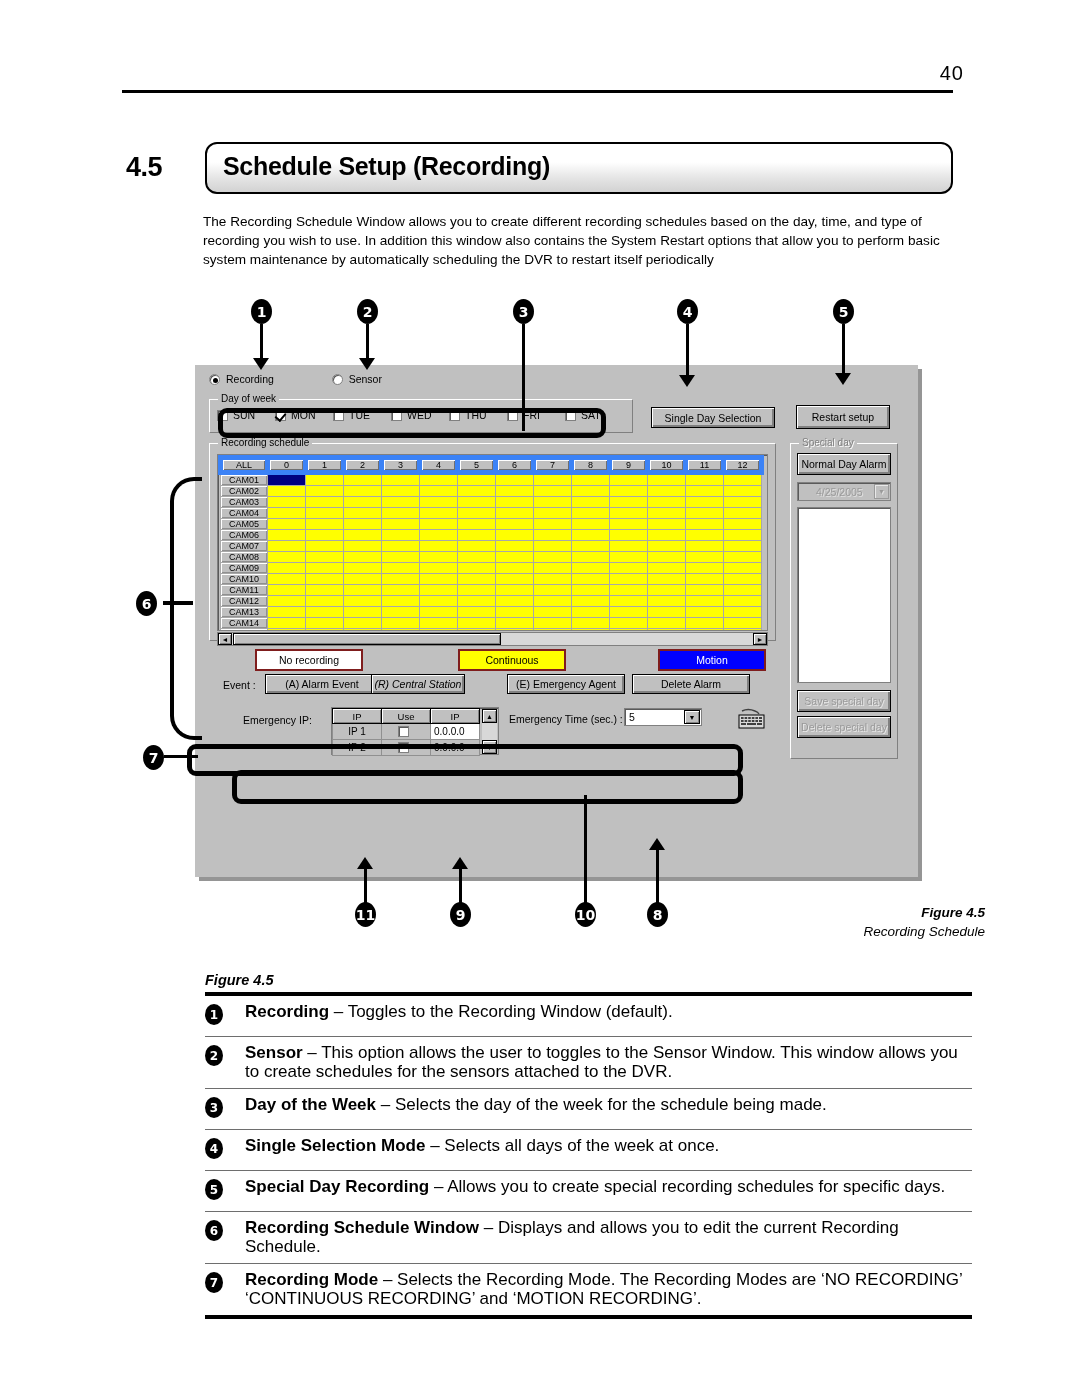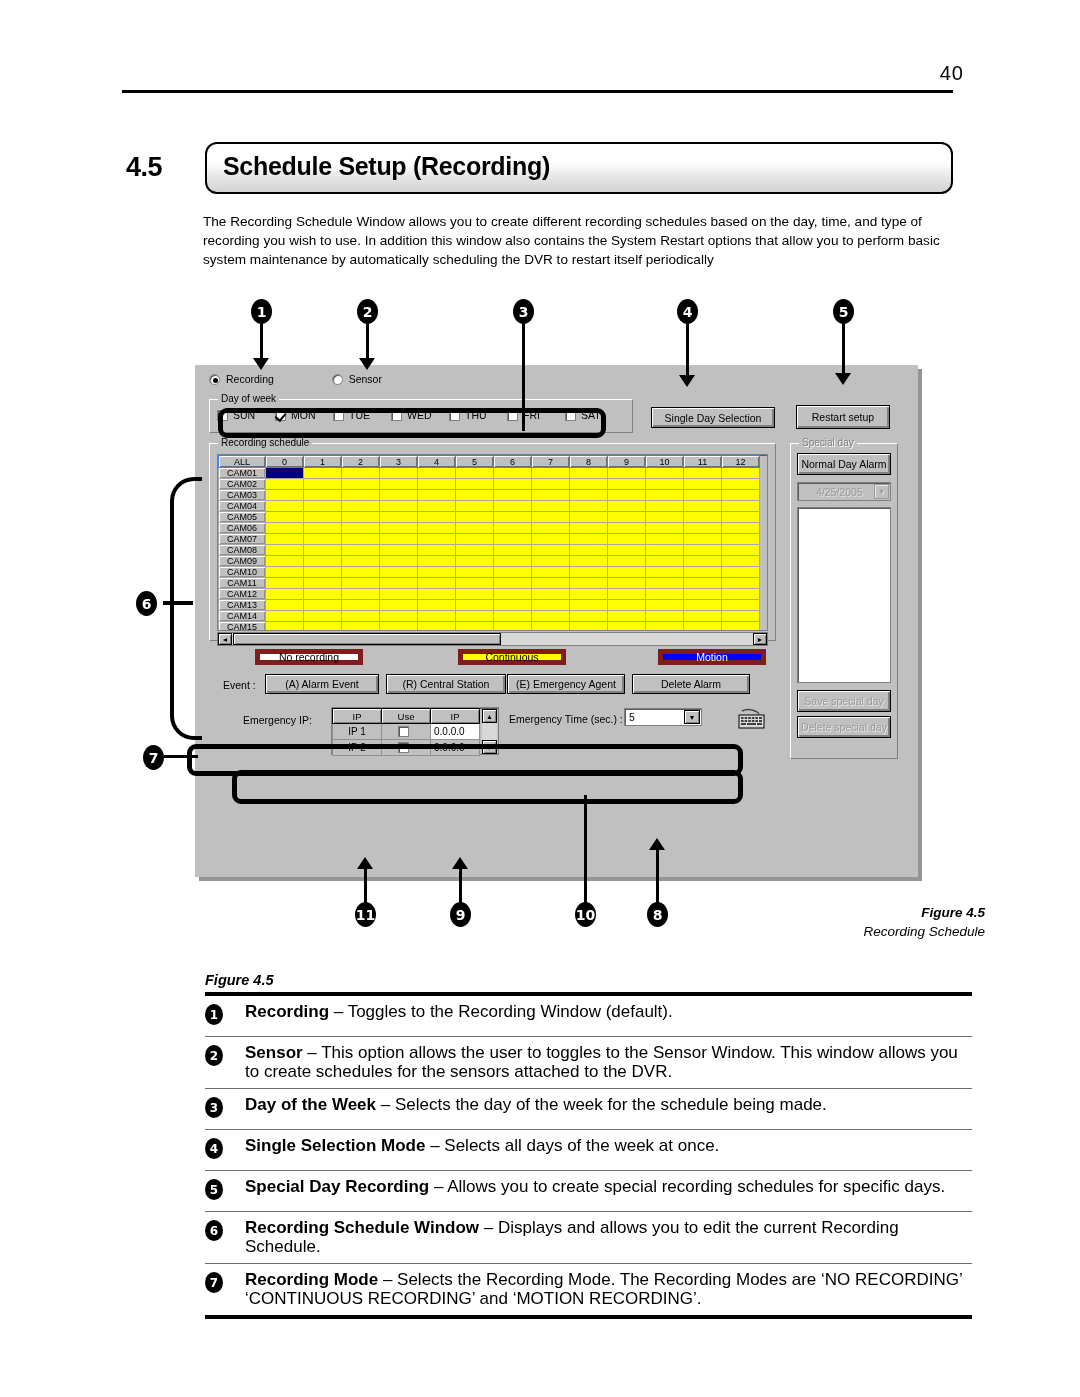--- a/index.html
+++ b/index.html
@@ -141,21 +141,21 @@
     overflow:hidden;
   }
   table.sched{border-collapse:collapse;table-layout:fixed;}
   table.sched td, table.sched th{
     border:1px solid #a8a8a8;font-size:9px;font-weight:normal;
     height:9.6px;padding:0;text-align:center;
   }
   table.sched th{
     background:#c0c0c0;height:12px;
     box-shadow:inset 1px 1px 0 #fff, inset -1px -1px 0 #707070;
-    border:1px solid #3b82f6;
+    border:5px solid #3b82f6;
   }
   th.h-all{width:47px;}
   th.h-hr{width:38px;}
   td.camlbl{
     background:#c0c0c0;width:47px;text-align:center;font-size:9px;
     box-shadow:inset 1px 1px 0 #fff, inset -1px -1px 0 #909090;
     border:1px solid #6f6f6f;
   }
   td.cell{background:#ffff00;width:38px;border:1px solid #c8c860;}
   td.cell.sel{background:#000080;}
@@ -171,33 +171,33 @@
   }
   .sb-thumb{
     height:12px;width:268px;background:#c0c0c0;margin-left:1px;
     border:1px solid #000;box-shadow:inset 1px 1px 0 #fff, inset -1px -1px 0 #808080;
   }
   .sb-track{flex:1;}
 
   
   .modebar{position:absolute;left:14px;top:282px;width:567px;height:22px;}
   .modebtn{
-    position:absolute;top:2px;height:16px;width:108px;
-    border:5px solid #7f1d1d;display:flex;align-items:center;justify-content:center;font-size:10.5px;
+    position:absolute;top:2px;height:22px;width:108px;
+    border:2px solid #7f1d1d;display:flex;align-items:center;justify-content:center;font-size:10.5px;
   }
   .m-no{left:46px;background:#ffffff;}
   .m-cont{left:249px;background:#ffff00;}
   .m-mot{left:449px;background:#0000ff;color:#fff;}
 
   
   .eventbar{position:absolute;left:14px;top:308px;width:567px;height:24px;}
   .evlabel{position:absolute;left:14px;top:6px;font-size:10.5px;}
   .evbtn{position:absolute;top:1px;height:20px;}
   .e1{left:56px;width:114px;}
-  .e2{left:177px;width:120px;}
+  .e2{left:162px;width:94px;font-style:italic;}
   .e3{left:298px;width:118px;}
   .e4{left:423px;width:118px;}
 
   
   .emrow{position:absolute;left:14px;top:340px;width:567px;height:54px;}
   .emlabel{position:absolute;left:34px;top:9px;font-size:10.5px;}
   .iptbl{
     position:absolute;left:122px;top:2px;width:168px;height:48px;
     background:#c0c0c0;border:1px solid #808080;box-shadow:inset 1px 1px 0 #5a5a5a;
   }

